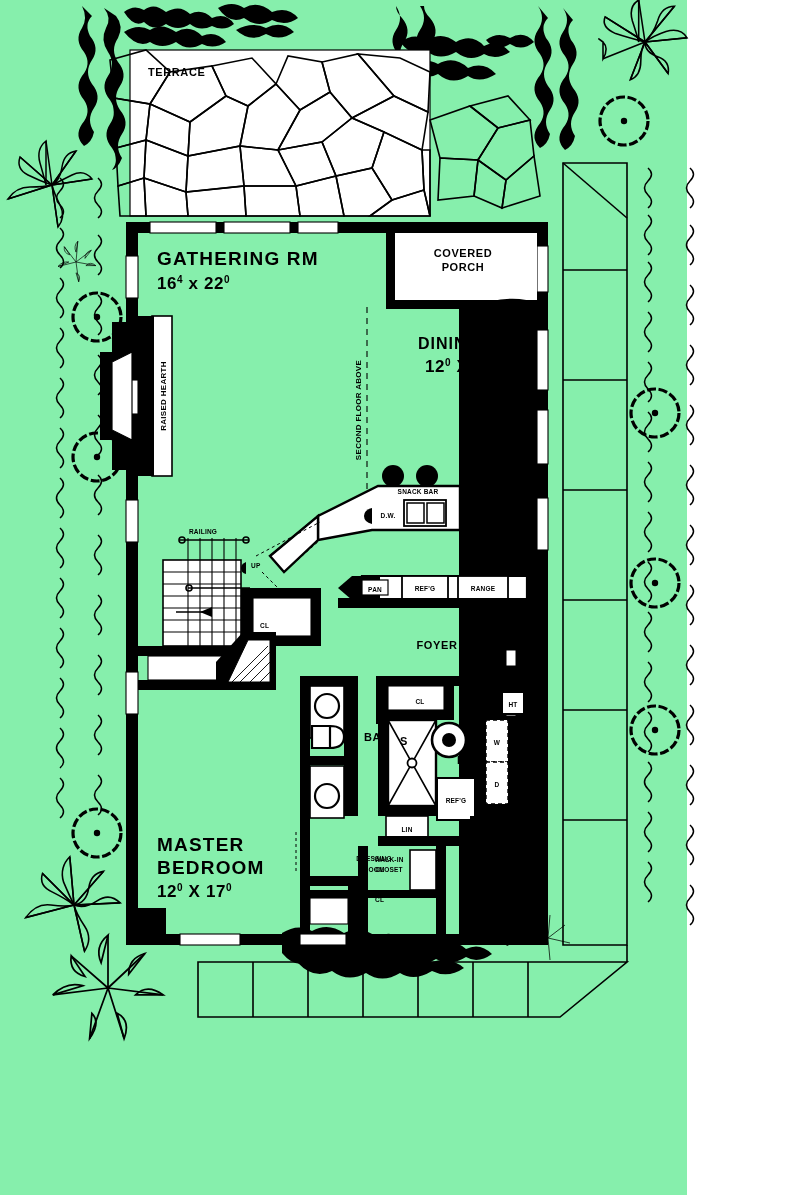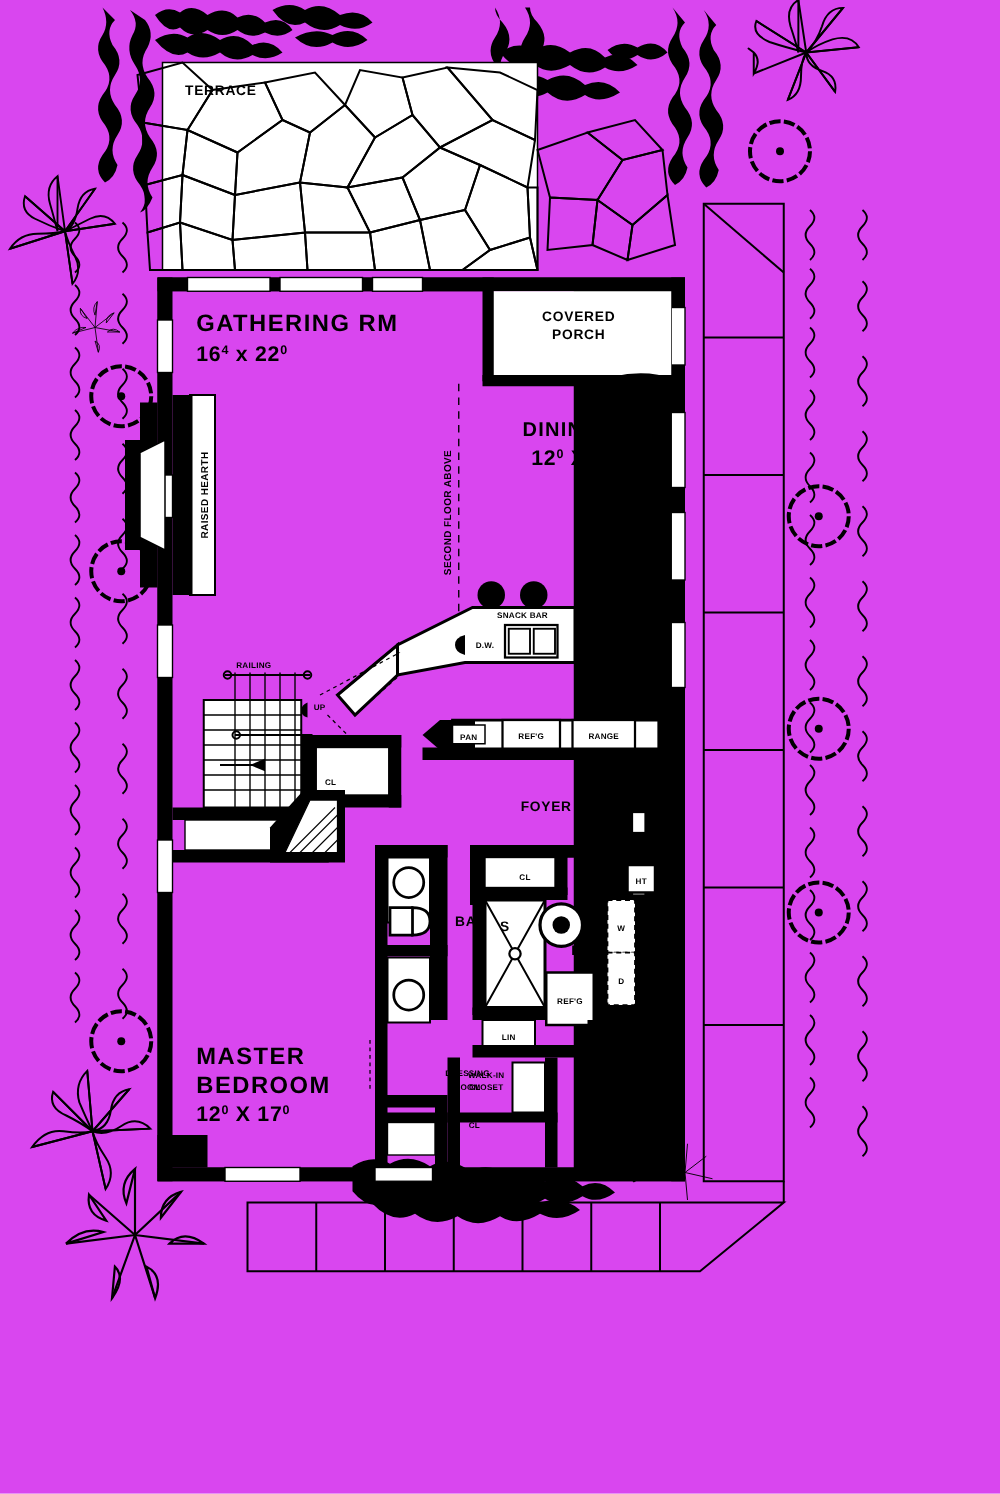--- a/index.html
+++ b/index.html
@@ -8,23 +8,23 @@
     background: #ffffff;
   }
   body {
     width: 800px;
     height: 1195px;
     font-family: "Liberation Sans", sans-serif;
     overflow: hidden;
   }
   #plan-root {
     position: relative;
-    width: 800px;
+    width: 687px;
     height: 1195px;
-    background: #d946ef;
+    background: #86efac;
   }
   svg.plan-svg {
     position: absolute;
     left: 0; top: 0;
     width: 800px;
     height: 1195px;
   }
   .lbl {
     font-family: "Liberation Sans", sans-serif;
     font-weight: bold;

